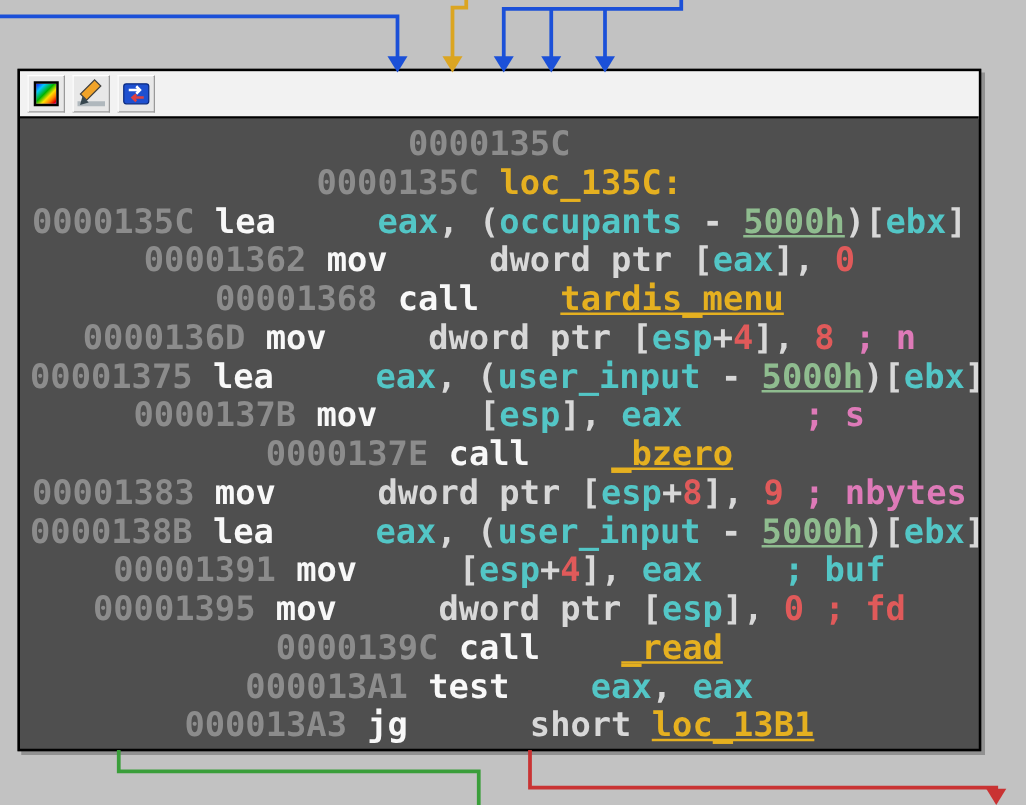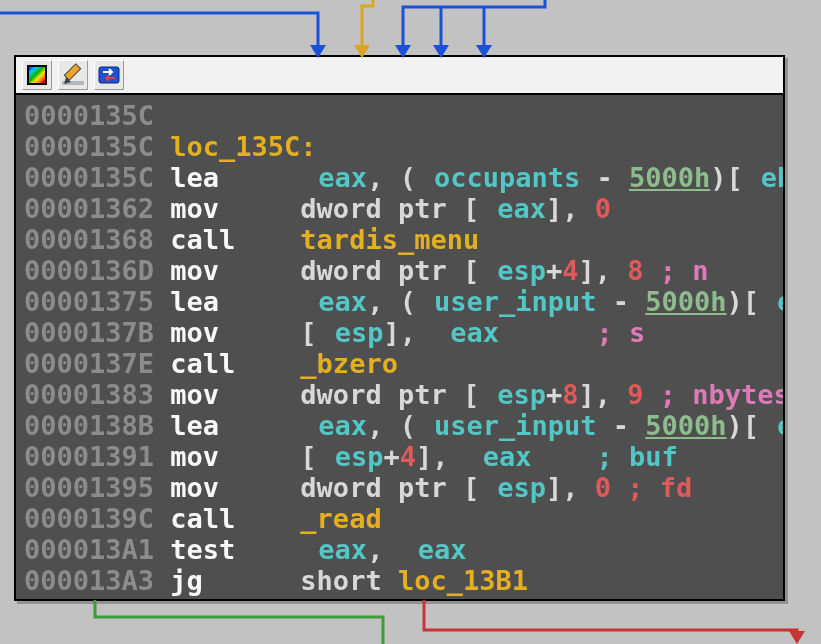--- a/index.html
+++ b/index.html
@@ -8,20 +8,21 @@
     width: 821px;
     height: 644px;
     overflow: hidden;
     background: var(--c-page_bg, #c2c2c2);
     font-family: "DejaVu Sans Mono", monospace;
   }
   .canvas {
     position: relative;
     width: 821px;
     height: 644px;
+    text-align: center;
   }
   .edges {
     position: absolute;
     left: 0; top: 0;
     z-index: 3;
     pointer-events: none;
   }
   .node {
     position: absolute;
     left: 14px;
@@ -67,22 +68,22 @@
   .code {
     padding: 5px 8px 0 8px;
     font: bold 27px/31px "DejaVu Sans Mono", monospace;
     white-space: pre;
     overflow: hidden;
   }
   .line { white-space: pre; height: 31px; }
   .c-addr    { color: var(--c-addr, #8c8c8c); }
   .c-mnem    { color: var(--c-mnem, #f8f8f8); }
   .c-label   { color: var(--c-label, #e5b020); }
-  .c-fn      { color: var(--c-fn, #e5b020); }
-  .c-reg     { color: var(--c-reg, #53c6c6); margin-left: 18px; }
+  .c-fn      { color: var(--c-fn, #e5b020); text-decoration: underline; }
+  .c-reg     { color: var(--c-reg, #53c6c6); }
   .c-txt     { color: var(--c-txt, #d8d8d8); }
   .c-num     { color: var(--c-num, #e05a5a); }
   .c-hex     { color: var(--c-hex, #8fbc8f); text-decoration: underline; }
   .c-cmt     { color: var(--c-cmt, #de7ab8); }
   .c-cmtteal { color: var(--c-cmtteal, #53c6c6); }
   .c-cmtred  { color: var(--c-cmtred, #e05a5a); }
 </style>
 </head>
 <body>
 

